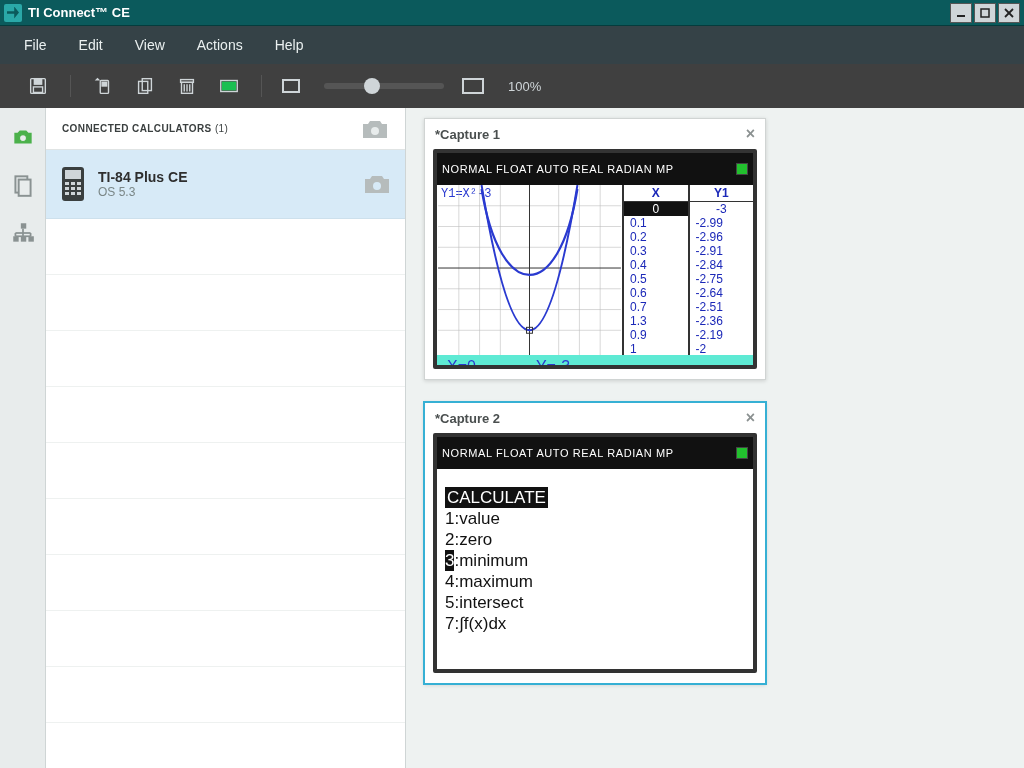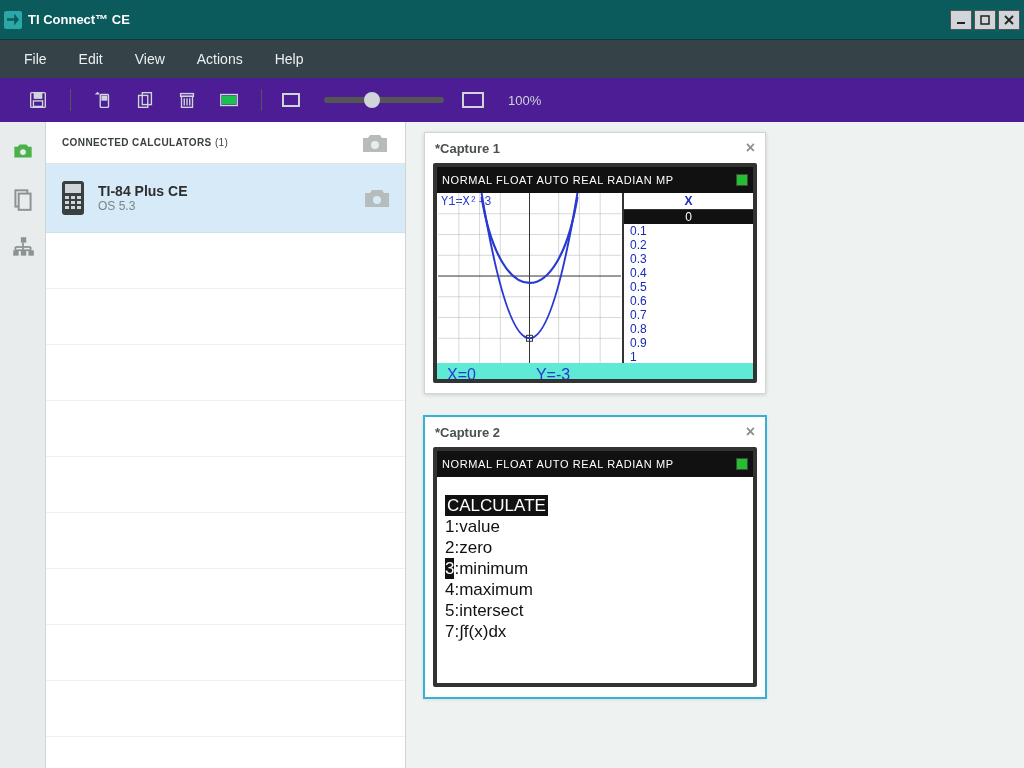--- a/index.html
+++ b/index.html
@@ -1,20 +1,20 @@
 <!DOCTYPE html>
 <html><head>
 <meta charset="utf-8">
 <style>
   * { box-sizing: border-box; margin: 0; padding: 0; font-family: "Segoe UI", Tahoma, sans-serif; }
   html, body { width: 1024px; height: 768px; overflow: hidden; background: #eef2f1; }
 
   
   .titlebar {
-    height: 40px; background: #0b5a5c; color: #fff; display: flex; align-items: center;
+    height: 26px; background: #0b5a5c; color: #fff; display: flex; align-items: center;
     padding: 0 4px; font-size: 13px; font-weight: 600;
     border-bottom: 1px solid #053c3d;
     justify-content: center;
   }
   .titlebar .logo {
     width: 18px; height: 18px; background: #2aa8a8; margin-right: 6px; border-radius: 2px;
     position: relative;
   }
   .titlebar .logo::after { content:""; position:absolute; inset:3px; background:#0b5a5c; clip-path: polygon(0 40%, 60% 40%, 60% 0, 100% 50%, 60% 100%, 60% 60%, 0 60%); }
   .titlebar .spacer { flex: 1; }
@@ -26,21 +26,21 @@
 
   
   .menubar {
     height: 38px; background: #354247; color: #eaf0f0; display: flex; align-items: center;
     padding: 0 24px; gap: 32px; font-size: 14px;
   }
   .menubar span { cursor: default; }
 
   
   .toolbar {
-    height: 44px; background: #4c1d95; display: flex; align-items: center; gap: 18px;
+    height: 44px; background: #404040; display: flex; align-items: center; gap: 18px;
     padding: 0 26px; color: #cfd5d8;
   }
   .toolbar .sep { width: 1px; height: 22px; background: #555; margin: 0 2px; }
   .tbicon { width: 24px; height: 24px; display:flex; align-items:center; justify-content:center; }
   .tbicon svg { width: 22px; height: 22px; stroke:#cfd5d8; fill:none; stroke-width:1.5; }
   .tbicon.green svg rect.inner { fill:#1bbf52; stroke:#1bbf52; }
   .slider {
     width: 120px; height: 6px; background:#555; border-radius:3px; position:relative;
   }
   .slider .knob {
@@ -94,21 +94,21 @@
   .capture.selected { outline:2px solid #36b0d4; outline-offset:-1px; }
   .cap-head {
     height:30px; display:flex; align-items:center; justify-content:space-between;
     padding:0 10px; font-size:13px; font-weight:600; color:#4a4f4f;
   }
   .cap-close { font-size:16px; color:#8b9191; cursor:default; line-height:1; }
 
   
   .calc-frame { margin:0 8px 10px 8px; border:4px solid #333; border-radius:2px; background:#fff; height:220px; position:relative; overflow:hidden; }
   .calc-status {
-    height:26px; background:#111; color:#fff; font-family:"Courier New",monospace; font-size:11px;
+    height:32px; background:#111; color:#fff; font-family:"Courier New",monospace; font-size:11px;
     letter-spacing:0.6px; display:flex; align-items:center; padding:0 5px; justify-content:space-between;
   }
   .batt { width:12px; height:12px; background:#22c02e; border:1px solid #444; }
 
   
   .cap1-body { display:flex; height:calc(100% - 18px - 24px); }
   .graph {
     width: 185px; position:relative; background:#fff;
   }
   .graph .eqn {
@@ -348,23 +348,37 @@
             <div class="col">
               <div class="hd">X</div>
               <div class="cell sel">0</div>
               <div class="cell">0.1</div>
               <div class="cell">0.2</div>
               <div class="cell">0.3</div>
               <div class="cell">0.4</div>
               <div class="cell">0.5</div>
               <div class="cell">0.6</div>
               <div class="cell">0.7</div>
-              <div class="cell">0.8</div>
+              <div class="cell">1.3</div>
               <div class="cell">0.9</div>
               <div class="cell">1</div>
+            </div>
+            <div class="col">
+              <div class="hd">Y1</div>
+              <div class="cell" style="text-align:center">-3</div>
+              <div class="cell">-2.99</div>
+              <div class="cell">-2.96</div>
+              <div class="cell">-2.91</div>
+              <div class="cell">-2.84</div>
+              <div class="cell">-2.75</div>
+              <div class="cell">-2.64</div>
+              <div class="cell">-2.51</div>
+              <div class="cell">-2.36</div>
+              <div class="cell">-2.19</div>
+              <div class="cell">-2</div>
             </div>
           </div>
         </div>
         <div class="cap1-footer">
           <span>X=0</span>
           <span>Y=-3</span>
         </div>
       </div>
     </div>
 

